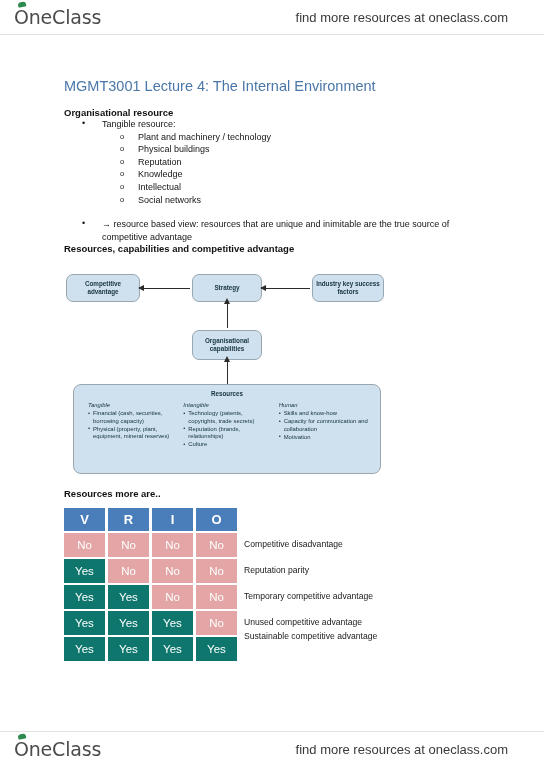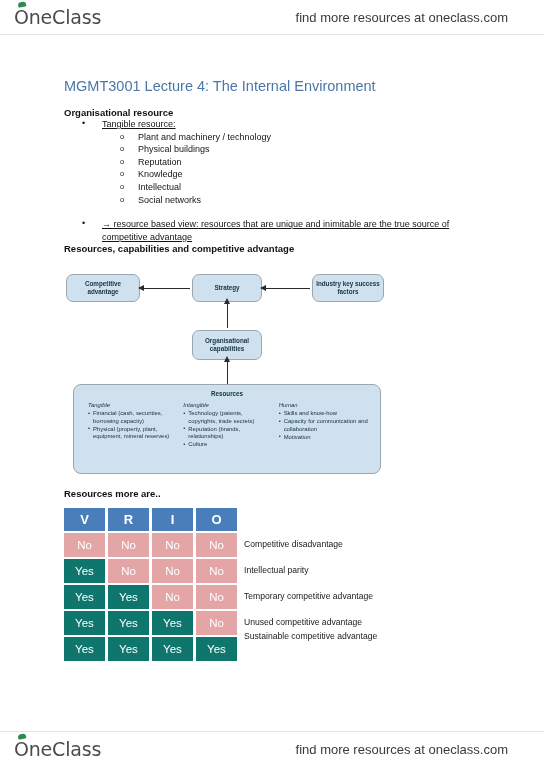--- a/index.html
+++ b/index.html
@@ -80,21 +80,20 @@
     white-space: nowrap;
   }
 
   .bullets { position: absolute; left: 64px; top: 118px; width: 420px; }
   .b1 {
     position: relative;
     padding-left: 38px;
     font-size: 9px;
     line-height: 12.6px;
     color: #151515;
-    text-decoration: underline;
   }
   .b1::before {
     content: "\2022";
     position: absolute; left: 18px; top: -1px;
     font-size: 9px; color: #151515;
   }
   .b2 {
     position: relative;
     padding-left: 74px;
     font-size: 9px;
@@ -334,21 +333,21 @@
         <div class="vcell no">No</div>
         <div class="vcell no">No</div>
         <div class="row-label">Competitive disadvantage</div>
       </div>
 
       <div class="vrio-row">
         <div class="vcell yes">Yes</div>
         <div class="vcell no">No</div>
         <div class="vcell no">No</div>
         <div class="vcell no">No</div>
-        <div class="row-label">Intellectual parity</div>
+        <div class="row-label">Reputation parity</div>
       </div>
 
       <div class="vrio-row">
         <div class="vcell yes">Yes</div>
         <div class="vcell yes">Yes</div>
         <div class="vcell no">No</div>
         <div class="vcell no">No</div>
         <div class="row-label">Temporary competitive advantage</div>
       </div>
 

